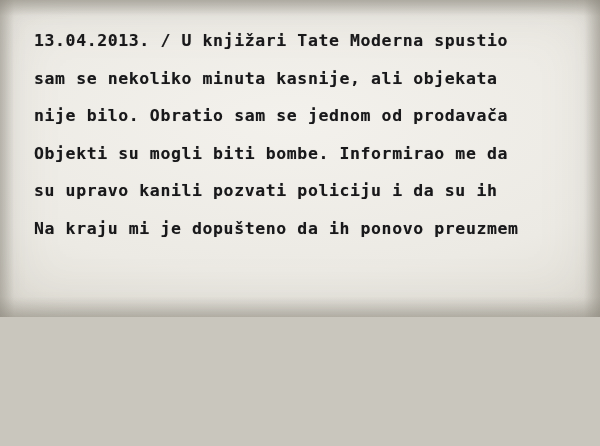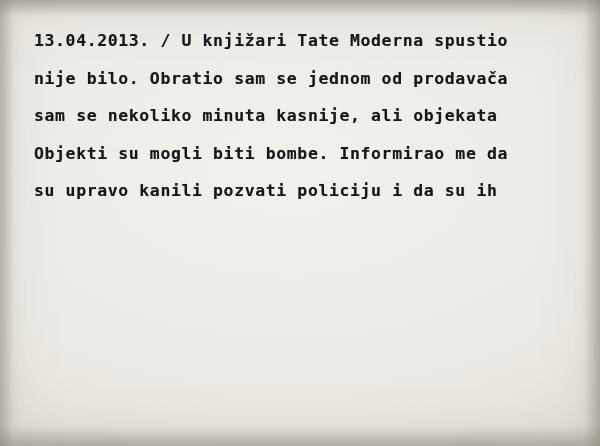--- a/index.html
+++ b/index.html
@@ -10,21 +10,21 @@
     width: 600px;
     height: 446px;
     overflow: hidden;
     background: #c9c6bd;
     font-family: "DejaVu Sans Mono", monospace;
   }
 
   #page {
     position: relative;
     width: 600px;
-    height: 446px;
+    height: 317px;
     
     background:
       radial-gradient(130% 100% at 48% 38%, #f3f1ec 0%, #eceae4 48%, #dedbd2 82%, #cfccc2 100%);
     box-sizing: border-box;
   }
 
   
   #edge-shade {
     position: absolute;
     inset: 0;
@@ -80,24 +80,25 @@
     text-shadow: 0 0 0.7px rgba(0,0,0,0.35);
   }
 </style>
 </head>
 <body>
 
 <div id="page">
 
   <div id="text-block">
     <div class="line">13.04.2013. / U knjižari Tate Moderna spustio</div>
+    <div class="line">sam se nekoliko minuta kasnije, ali objekata</div>
     <div class="line">nije bilo. Obratio sam se jednom od prodavača</div>
-    <div class="line">sam se nekoliko minuta kasnije, ali objekata</div>
     <div class="line">Objekti su mogli biti bombe. Informirao me da</div>
     <div class="line">su upravo kanili pozvati policiju i da su ih</div>
+    <div class="line">Na kraju mi je dopušteno da ih ponovo preuzmem</div>
   </div>
 
   <div id="top-shade"></div>
   <div id="bottom-shade"></div>
   <div id="left-shade"></div>
   <div id="right-shade"></div>
   <div id="edge-shade"></div>
 
 </div>
 

